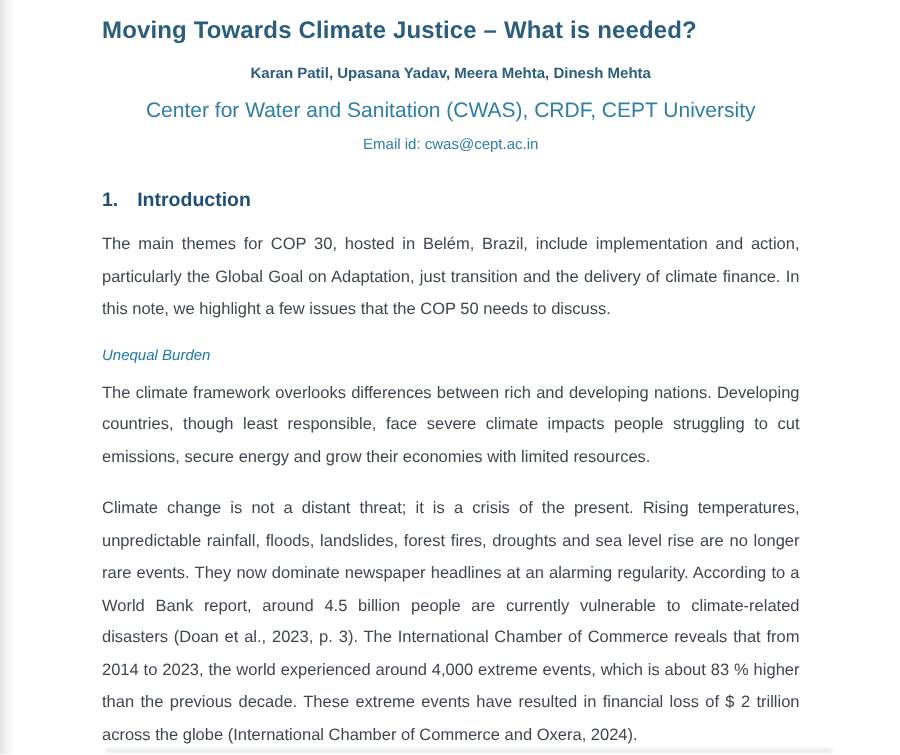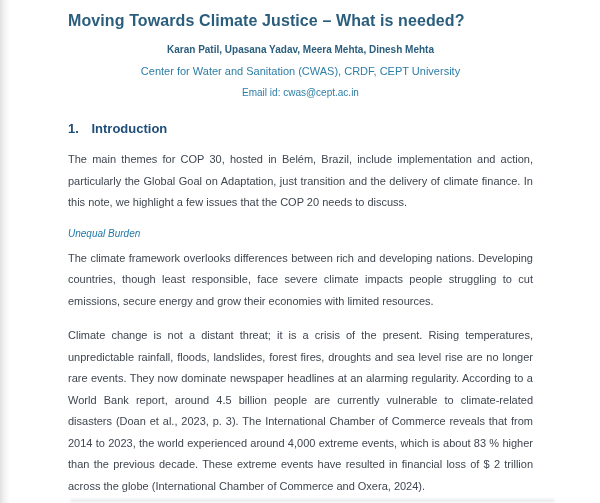--- a/index.html
+++ b/index.html
@@ -36,21 +36,21 @@
   .authors {
     margin-top: 14px;
     text-align: center;
     font-size: 10px;
     font-weight: bold;
     color: #2b5e7d;
   }
   .affiliation {
     margin-top: 10px;
     text-align: center;
-    font-size: 11px;
+    font-size: 14px;
     color: #2e7ea6;
   }
   .email {
     margin-top: 10px;
     text-align: center;
     font-size: 10px;
     color: #2e7ea6;
   }
   .section-heading {
     margin-top: 23px;
@@ -102,21 +102,21 @@
 
     <div class="affiliation">Center for Water and Sanitation (CWAS), CRDF, CEPT University</div>
 
     <div class="email">Email id: cwas@cept.ac.in</div>
 
     <h2 class="section-heading">
       <span class="h-num">1.</span>
       <span class="h-text">Introduction</span>
     </h2>
 
-    <p class="body-para">The main themes for COP 30, hosted in Belém, Brazil, include implementation and action, particularly the Global Goal on Adaptation, just transition and the delivery of climate finance. In this note, we highlight a few issues that the COP 20 needs to discuss.</p>
+    <p class="body-para">The main themes for COP 30, hosted in Belém, Brazil, include implementation and action, particularly the Global Goal on Adaptation, just transition and the delivery of climate finance. In this note, we highlight a few issues that the COP 50 needs to discuss.</p>
 
     <h3 class="sub-heading">Unequal Burden</h3>
 
     <p class="body-para tight">The climate framework overlooks differences between rich and developing nations. Developing countries, though least responsible, face severe climate impacts people struggling to cut emissions, secure energy and grow their economies with limited resources.</p>
 
     <p class="body-para">Climate change is not a distant threat; it is a crisis of the present. Rising temperatures, unpredictable rainfall, floods, landslides, forest fires, droughts and sea level rise are no longer rare events. They now dominate newspaper headlines at an alarming regularity. According to a World Bank report, around 4.5 billion people are currently vulnerable to climate-related disasters (Doan et al., 2023, p. 3). The International Chamber of Commerce reveals that from 2014 to 2023, the world experienced around 4,000 extreme events, which is about 83 % higher than the previous decade. These extreme events have resulted in financial loss of $ 2 trillion across the globe (International Chamber of Commerce and Oxera, 2024).</p>
 
   </div>
 
   <div class="cutoff-line"></div>

